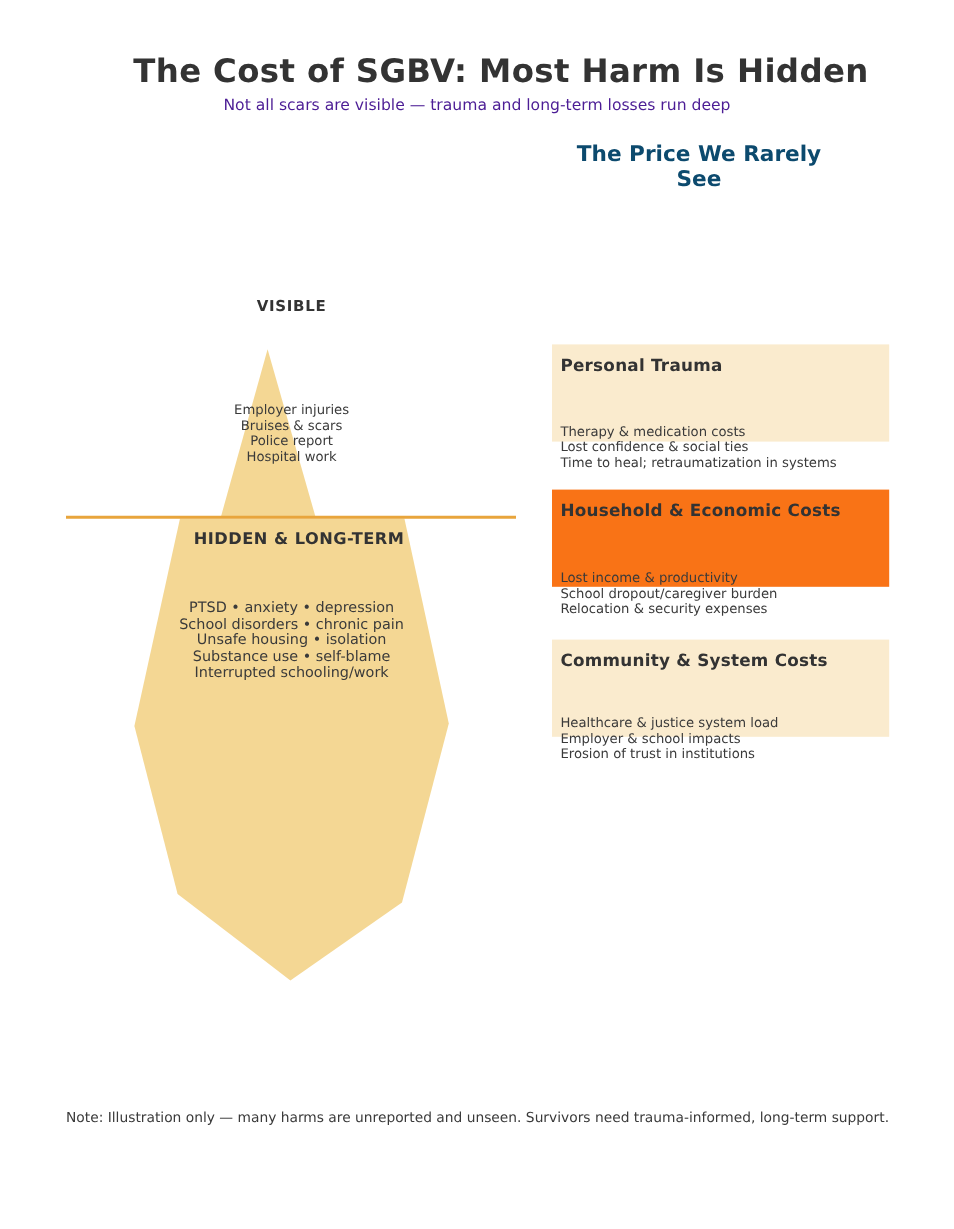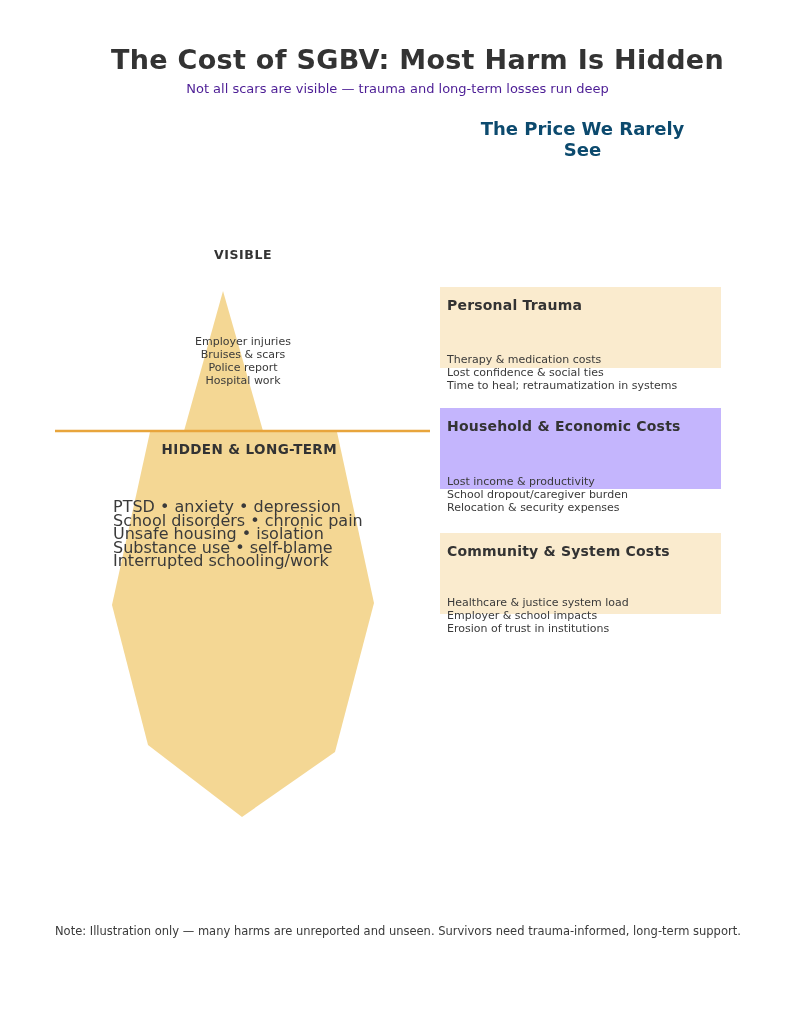--- a/index.html
+++ b/index.html
@@ -27,24 +27,24 @@
   }
   .visible-items {
     position:absolute; top:335px; left:143px; width:200px; text-align:center;
     font-size:11px; line-height:13px; color:#3a3a3a;
   }
   .hidden-label {
     position:absolute; top:441px; left:137px; width:200px; text-align:right;
     font-size:13.5px; font-weight:bold; letter-spacing:0.4px;
   }
   .hidden-items {
-    position:absolute; top:500px; left:113px; width:260px; 
-    font-size:16px; line-height:13.5px; color:#3a3a3a;
+    position:absolute; top:500px; left:113px; width:260px; text-align:center;
+    font-size:12px; line-height:13.5px; color:#3a3a3a;
   }
-  .panel { position:absolute; left:440px; width:281px;border-radius:26px; }
+  .panel { position:absolute; left:460px; width:281px;border-radius:26px; }
   .panel-box { width:281px; height:81px; }
   .panel-title {
     padding:10px 0 0 7px; font-size:14px; font-weight:bold;
     letter-spacing:0.2px; color:#333333;
   }
   .panel-items {
     position:absolute; left:7px; width:300px;
     font-size:11px; line-height:12.8px; color:#3a3a3a; white-space:nowrap;
   }
   .footer-note {
@@ -93,21 +93,21 @@
       <div class="panel-title">Personal Trauma</div>
     </div>
     <div class="panel-items" style="top:67px">
       <div>Therapy &amp; medication costs</div>
       <div>Lost confidence &amp; social ties</div>
       <div>Time to heal; retraumatization in systems</div>
     </div>
   </div>
 
   <div class="panel" style="top:408px">
-    <div class="panel-box" style="background-color: #c4b5fd;">
+    <div class="panel-box" style="background-color: #f97316;">
       <div class="panel-title">Household &amp; Economic Costs</div>
     </div>
     <div class="panel-items" style="top:68px">
       <div>Lost income &amp; productivity</div>
       <div>School dropout/caregiver burden</div>
       <div>Relocation &amp; security expenses</div>
     </div>
   </div>
 
   <div class="panel" style="top:533px">

